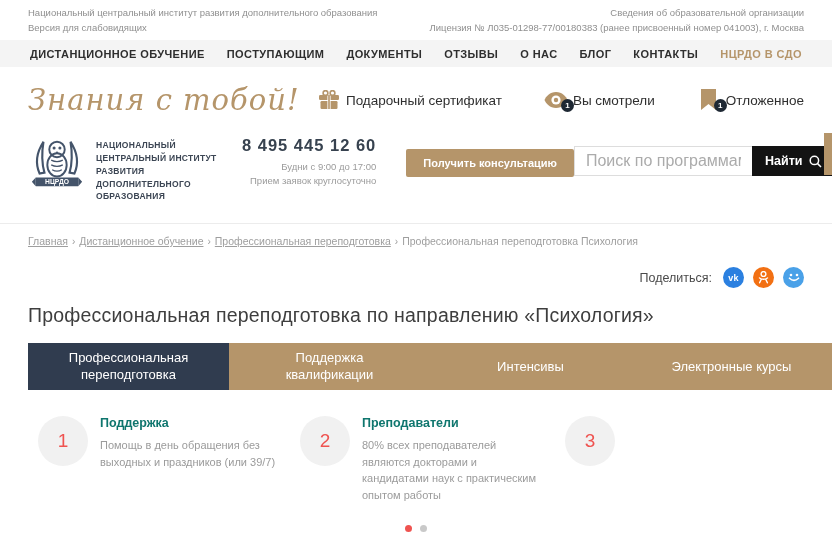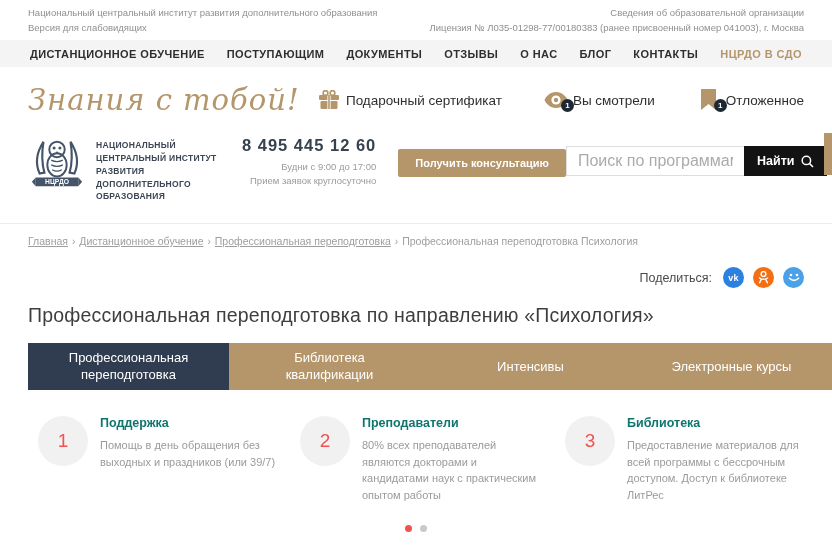--- a/index.html
+++ b/index.html
@@ -25,21 +25,21 @@
   .badge { position:absolute; right:-6px; bottom:-1px; width:13px; height:13px; border-radius:50%; background:#1e2833; color:#fff; font-size:8px; font-weight:bold; display:flex; align-items:center; justify-content:center; }
 
   
   .header-row2 { display:flex; align-items:flex-start; padding:8px 28px 20px; }
   .brand { display:flex; gap:10px; width:212px; }
   .emblem { width:58px; height:60px; flex:none; }
   .inst-name { font-size:8.5px; font-weight:bold; color:#3c4654; line-height:1.5; letter-spacing:.3px; padding-top:6px; width:140px; }
   .phones { width:142px; margin-left:6px; }
   .phone { font-size:16.5px; font-weight:bold; color:#37424f; letter-spacing:1px; line-height:1.5; white-space:nowrap; }
   .hours { text-align:right; font-size:9.5px; color:#9b9b9b; line-height:1.5; margin-top:2px; }
-  .consult-btn { margin:16px 0 0 22px; background:#b5956a; color:#fff; border:none; border-radius:2px; font-family:inherit; font-size:11px; font-weight:bold; padding:8px 17px; cursor:pointer; white-space:nowrap; }
+  .consult-btn { margin:16px 0 0 30px; background:#b5956a; color:#fff; border:none; border-radius:2px; font-family:inherit; font-size:11px; font-weight:bold; padding:8px 17px; cursor:pointer; white-space:nowrap; }
   .search { display:flex; margin:13px 0 0 auto; height:30px; }
   .search input { width:178px; height:30px; border:1px solid #ddd; border-right:none; padding:0 11px; font-family:inherit; font-size:16px; color:#333; outline:none; }
   .search input::placeholder { color:#ababab; }
   .search-btn { background:#131313; color:#fff; border:none; font-family:inherit; font-size:12.5px; font-weight:bold; padding:0 13px; display:flex; align-items:center; gap:7px; cursor:pointer; }
 
   .divider { border-top:1px solid #ececec; margin:0 0 0 0; }
 
   
   .breadcrumb { padding:11px 28px 0; font-size:10.5px; color:#9e9e9e; display:flex; gap:4px; align-items:center; flex-wrap:nowrap; }
   .crumb { text-decoration:underline; color:#9e9e9e; }
@@ -210,21 +210,21 @@
         <circle cx="9" cy="2" r="1.3" fill="#fff"></circle>
         <path d="M1.5 5.2 q4.5 4.4 9 0" fill="none" stroke="#fff" stroke-width="1.6" stroke-linecap="round"></path>
       </svg>
   </a>
 </div>
 
 <h1 class="page-title">Профессиональная переподготовка по направлению «Психология»</h1>
 
 <div class="tabs">
   <div class="tab active">Профессиональная переподготовка</div>
-  <div class="tab">Библиотека квалификации</div>
+  <div class="tab">Поддержка квалификации</div>
   <div class="tab">Интенсивы</div>
   <div class="tab">Электронные курсы</div>
 </div>
 
 <div class="features">
   <div class="feature f1">
     <div class="num-circle">1</div>
     <div class="feature-body">
       <div class="feature-title">Поддержка</div>
       <div class="feature-text">Помощь в день обращения без выходных и праздников (или 39/7)</div>
@@ -232,24 +232,20 @@
   </div>
   <div class="feature f2">
     <div class="num-circle">2</div>
     <div class="feature-body">
       <div class="feature-title">Преподаватели</div>
       <div class="feature-text">80% всех преподавателей являются докторами и кандидатами наук с практическим опытом работы</div>
     </div>
   </div>
   <div class="feature f3">
     <div class="num-circle">3</div>
-    <div class="feature-body">
-      <div class="feature-title">Библиотека</div>
-      <div class="feature-text">Предоставление материалов для всей программы с бессрочным доступом. Доступ к библиотеке ЛитРес</div>
-    </div>
   </div>
 </div>
 
 <div class="dots">
   <span class="dot active"></span>
   <span class="dot"></span>
 </div>
 
 <div class="side-tab"></div>
 

